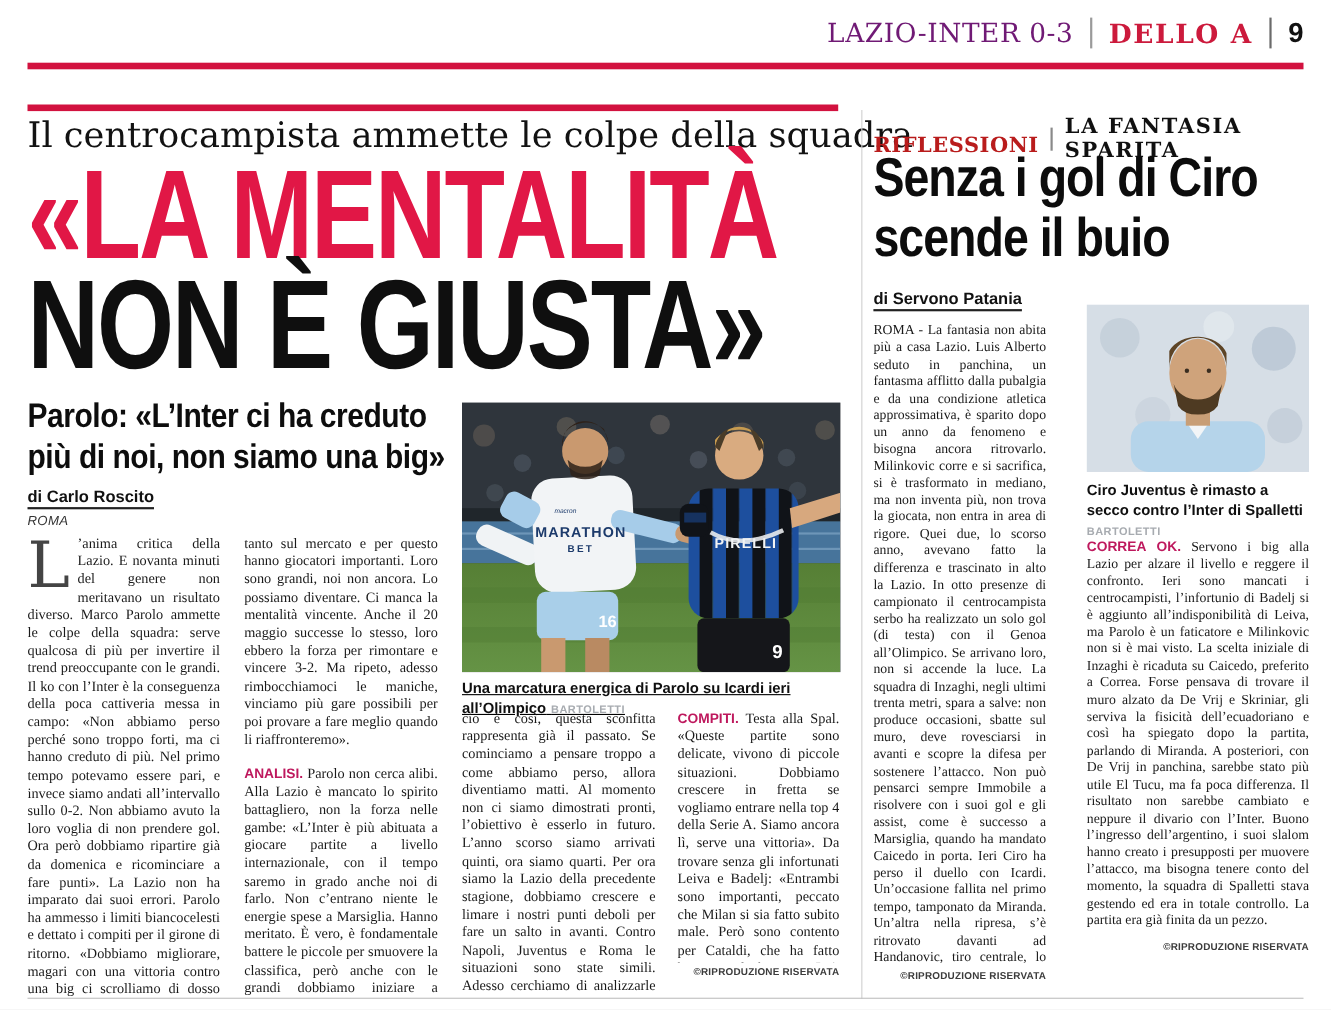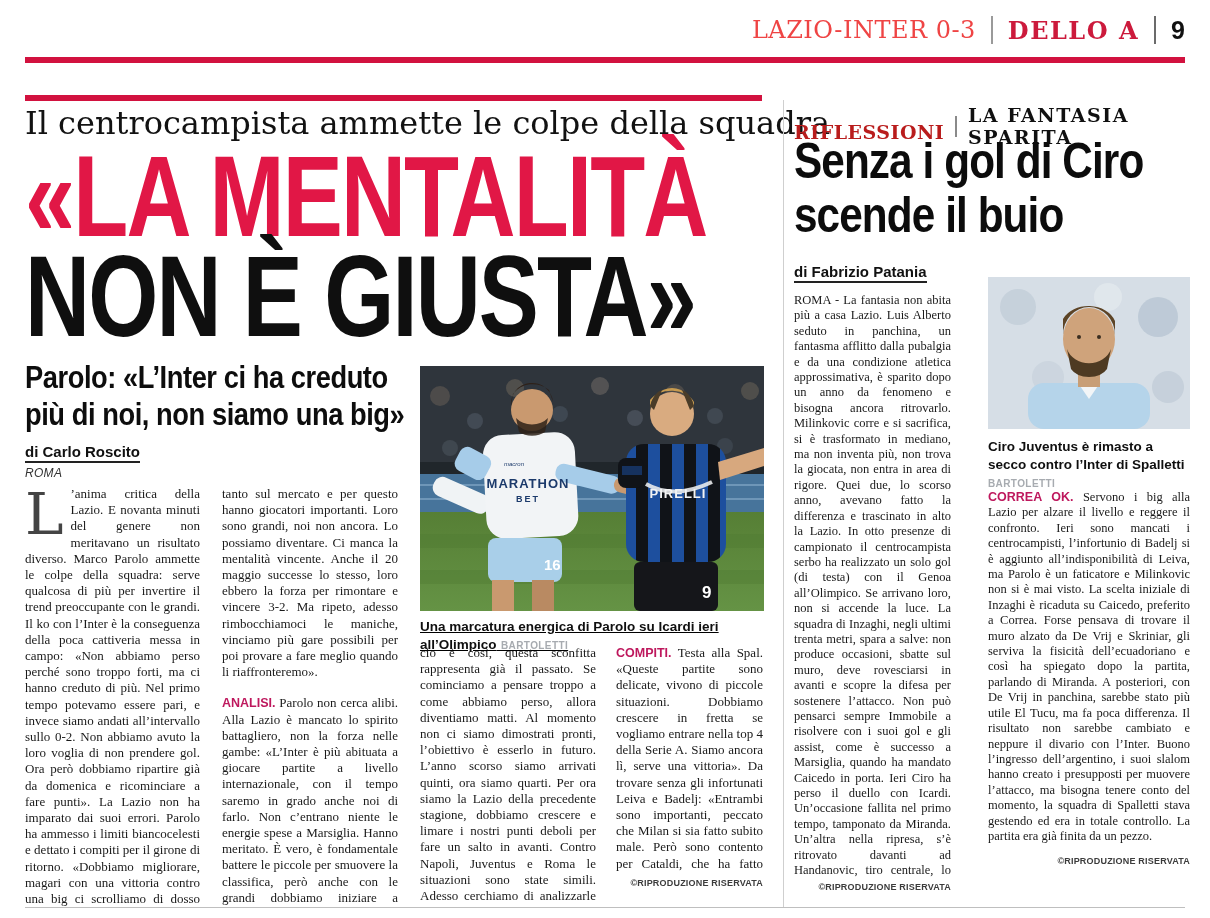--- a/index.html
+++ b/index.html
@@ -2,21 +2,21 @@
 <html lang="it"><head>
 <meta charset="utf-8">
 <style>
   html,body{margin:0;padding:0;background:#e8e8e8;}
   .page{position:relative;width:1210px;height:918px;background:#ffffff;overflow:hidden;
         font-family:"Liberation Sans",sans-serif;}
   .abs{position:absolute;}
   
   .masthead{font:11.5px/16px "Liberation Sans",sans-serif;color:#4a4a4a;letter-spacing:.4px;}
   .hdr-right{display:flex;align-items:center;gap:15px;height:36px;}
-  .match{font:24px "DejaVu Serif",serif;color:#ef4444;letter-spacing:.5px;}
+  .match{font:24px "DejaVu Serif",serif;color:#701a75;letter-spacing:.5px;}
   .serie{font:bold 24px "DejaVu Serif",serif;color:#cc1a3c;letter-spacing:1.5px;}
   .pageno{font:bold 25px "Liberation Sans",sans-serif;color:#111;}
   .vdiv{width:2px;height:28px;background:#6b6b6b;}
   .redbar{background:#d2123f;}
   
   .kicker{font:32px "DejaVu Serif",serif;color:#121212;white-space:nowrap;}
   .hl{white-space:nowrap;font-family:"Liberation Sans",sans-serif;font-weight:bold;
       font-size:100px;letter-spacing:-2px;transform:scale(.9,1.15);transform-origin:0 0;}
   .hl-red{color:#e11746;}
   .hl-black{color:#0f0f0f;}
@@ -176,21 +176,21 @@
   <div class="abs tagsrow" style="left:794px;top:104px;">
     <span class="tag1">RIFLESSIONI</span>
     <span class="tagdiv"></span>
     <span class="tag2">LA FANTASIA SPARITA</span>
   </div>
 
   <div class="abs shl" style="left:794px;top:132px;">Senza i gol di Ciro</div>
   <div class="abs shl" style="left:794px;top:186px;">scende il buio</div>
 
   <div class="abs" style="left:794px;top:263px;">
-    <span class="byline">di Fabrizio Patania</span>
+    <span class="byline">di Servono Patania</span>
   </div>
 
   <div class="abs sidetext" style="left:794px;top:293px;width:157px;height:586px;">
     <p style="margin:0;">ROMA - La fantasia non abita più a casa Lazio. Luis Alberto seduto in panchina, un fantasma afflitto dalla pubalgia e da una condizione atletica approssimativa, è sparito dopo un anno da fenomeno e bisogna ancora ritrovarlo. Milinkovic corre e si sacrifica, si è trasformato in mediano, ma non inventa più, non trova la giocata, non entra in area di rigore. Quei due, lo scorso anno, avevano fatto la differenza e trascinato in alto la Lazio. In otto presenze di campionato il centrocampista serbo ha realizzato un solo gol (di testa) con il Genoa all’Olimpico. Se arrivano loro, non si accende la luce. La squadra di Inzaghi, negli ultimi trenta metri, spara a salve: non produce occasioni, sbatte sul muro, deve rovesciarsi in avanti e scopre la difesa per sostenere l’attacco. Non può pensarci sempre Immobile a risolvere con i suoi gol e gli assist, come è successo a Marsiglia, quando ha mandato Caicedo in porta. Ieri Ciro ha perso il duello con Icardi. Un’occasione fallita nel primo tempo, tamponato da Miranda. Un’altra nella ripresa, s’è ritrovato davanti ad Handanovic, tiro centrale, lo sloveno ha respinto. Neppure il gol della bandiera o della consolazione. La verità è una: se Immobile non segna, si fa buio per la Lazio, ancora di più ieri notte senza Luis Alberto, con Milinkovic spento, Correa in panchina.</p>
   </div>
   <div class="abs copyright" style="left:794px;top:882px;width:157px;">©RIPRODUZIONE RISERVATA</div>
 
   <div class="abs photo-frame" style="left:988px;top:277px;width:202px;height:152px;background:#d6dee6;">
     <svg width="202" height="152" viewBox="0 0 202 152">
       <rect width="202" height="152" fill="#d6dee6"></rect>

